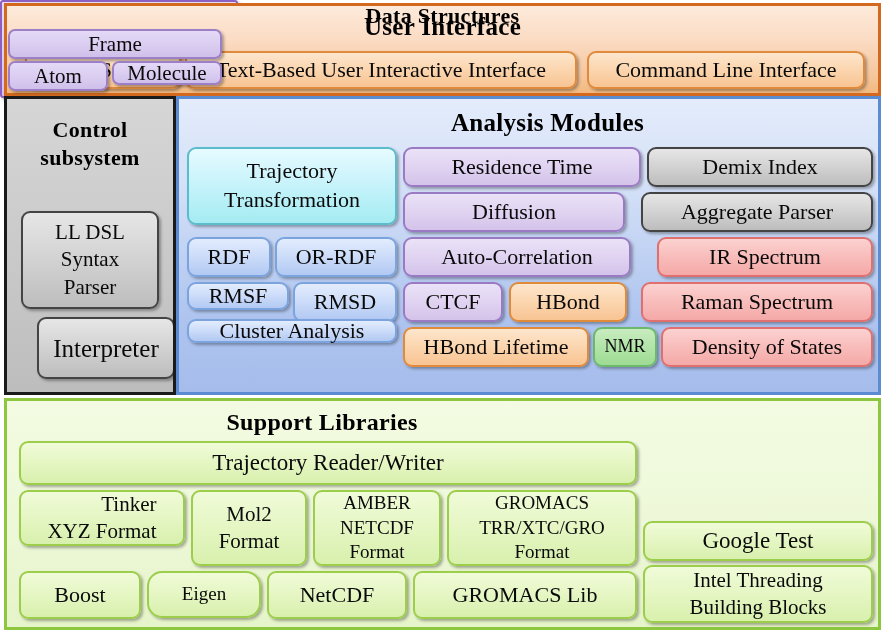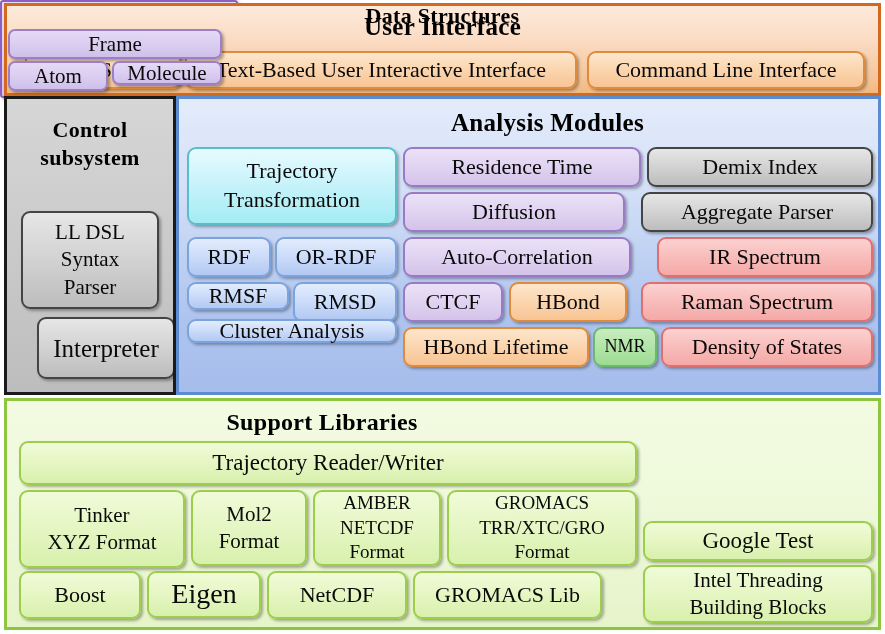--- a/index.html
+++ b/index.html
@@ -174,41 +174,41 @@
     <div class="box c-orange" style="left:224px;top:228px;width:186px;height:40px;font-size:22px;">HBond Lifetime</div>
 
     <div class="box c-red" style="left:482px;top:228px;width:212px;height:40px;font-size:22px;">Density of States</div>
   </div>
 
   <div class="panel" id="supp-panel">
     <div class="ptitle" style="left:0;top:8px;width:630px;font-size:24px;">Support Libraries</div>
 
     <div class="box c-lime" style="left:12px;top:40px;width:618px;height:44px;font-size:23px;">Trajectory Reader/Writer</div>
 
-    <div class="box c-lime" style="left:12px;top:89px;width:166px;height:78px;font-size:21px;line-height:1.3;">Tinker
+    <div class="box c-lime" style="left:12px;top:89px;width:166px;height:56px;font-size:21px;line-height:1.3;text-align:right;">Tinker
 XYZ Format</div>
 
     <div class="box c-lime" style="left:184px;top:89px;width:116px;height:76px;font-size:21px;line-height:1.3;">Mol2
 Format</div>
 
     <div class="box c-lime" style="left:306px;top:89px;width:128px;height:76px;font-size:19px;line-height:1.3;">AMBER
 NETCDF
 Format</div>
 
     <div class="box c-lime" style="left:440px;top:89px;width:190px;height:76px;font-size:19px;line-height:1.3;">GROMACS
 TRR/XTC/GRO
 Format</div>
 
     <div class="box c-lime" style="left:12px;top:170px;width:122px;height:48px;font-size:22px;">Boost</div>
 
-    <div class="box c-lime" style="left:140px;top:170px;width:114px;height:47px;font-size:28px;">Eigen</div>
+    <div class="box c-lime" style="left:140px;top:170px;width:114px;height:47px;font-size:19px;border-radius:15px;">Eigen</div>
 
     <div class="box c-lime" style="left:260px;top:170px;width:140px;height:48px;font-size:22px;">NetCDF</div>
 
-    <div class="box c-lime" style="left:406px;top:170px;width:189px;height:48px;font-size:22px;">GROMACS Lib</div>
+    <div class="box c-lime" style="left:406px;top:170px;width:224px;height:48px;font-size:22px;">GROMACS Lib</div>
 
     <div class="box c-lime" style="left:636px;top:120px;width:230px;height:40px;font-size:23px;">Google Test</div>
 
     <div class="box c-lime" style="left:636px;top:164px;width:230px;height:58px;font-size:21px;line-height:1.3;">Intel Threading
 Building Blocks</div>
   </div>
 
   <div id="ds-panel">
     <div class="ptitle" style="left:0;top:3px;width:100%;font-size:22px;">Data Structures</div>
 

